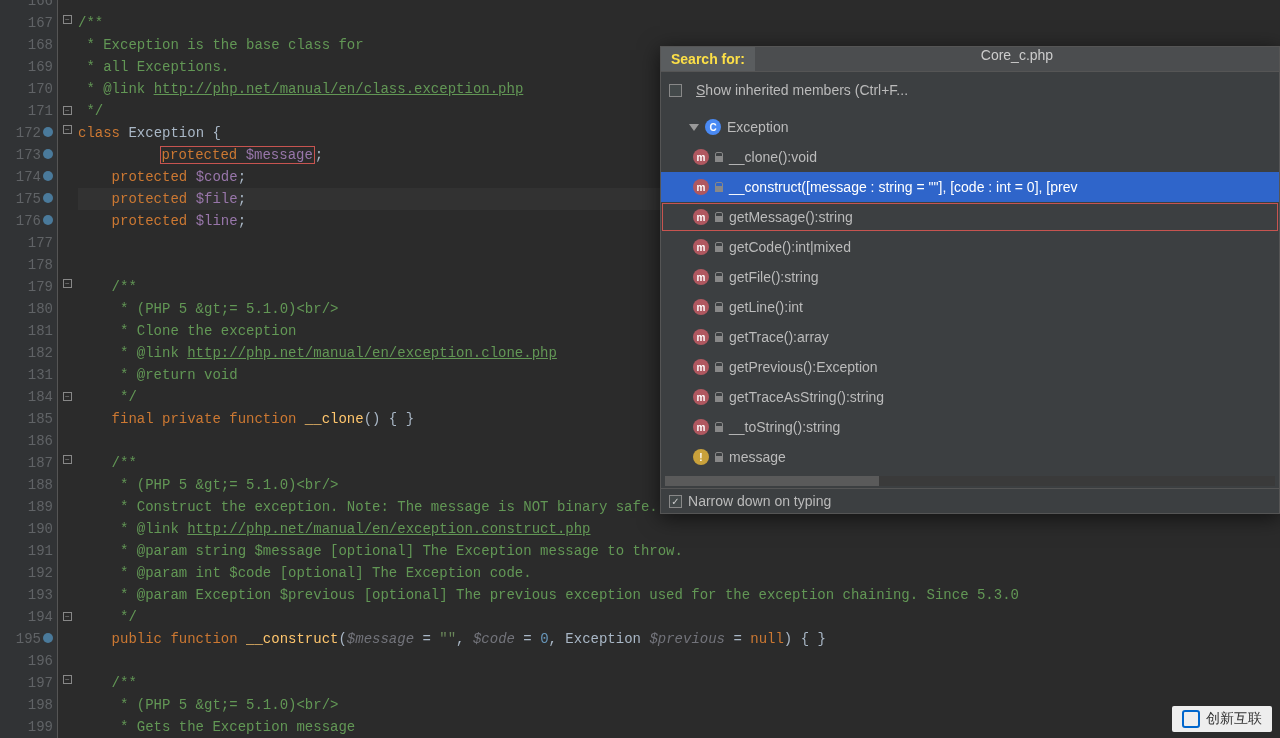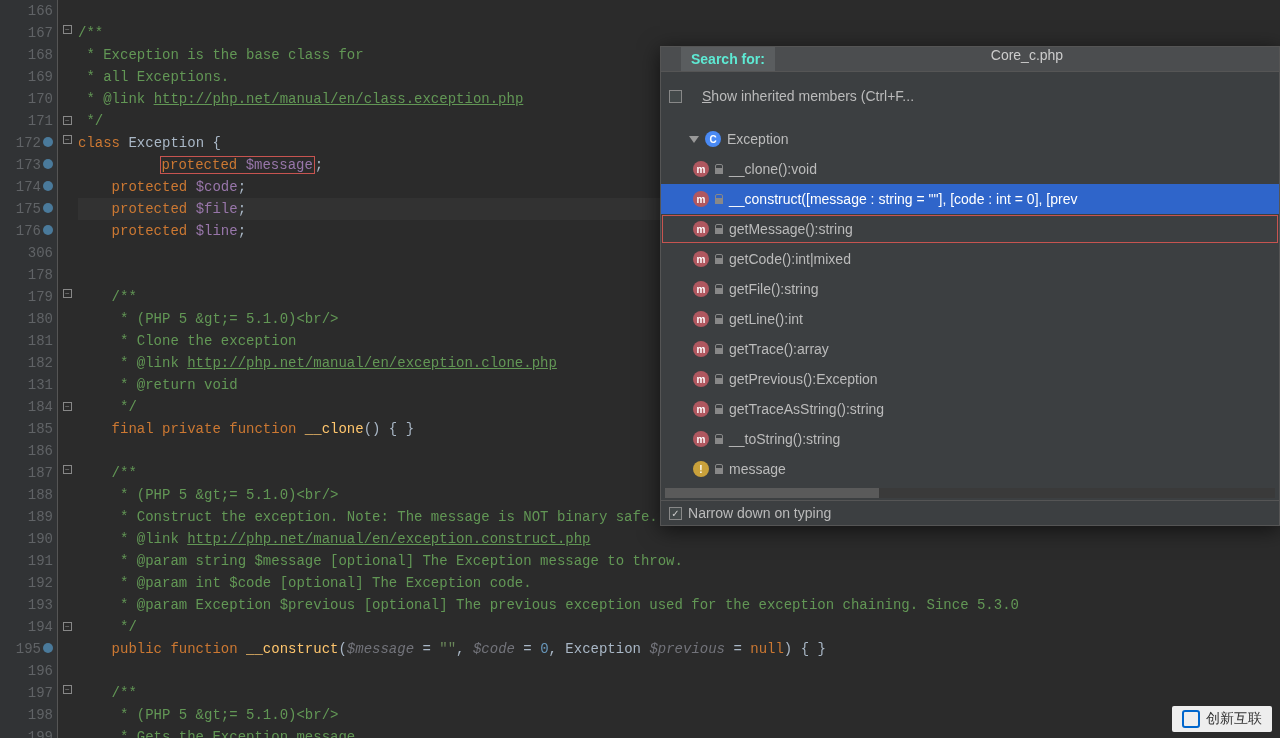--- a/index.html
+++ b/index.html
@@ -10,20 +10,21 @@
   color: #a9b7c6;
   width: 1280px;
   height: 738px;
   overflow: hidden;
   position: relative;
 }
 .editor {
   display: flex;
   width: 100%;
   height: 100%;
+  align-items: flex-end;
 }
 .gutter {
   background: #313335;
   width: 58px;
   flex-shrink: 0;
   text-align: right;
   padding-right: 4px;
   color: #606366;
   border-right: 1px solid #555;
   user-select: none;
@@ -82,25 +83,24 @@
 }
 .popup-header {
   display: flex;
   background: #4b4d4f;
   border-bottom: 1px solid #555;
 }
 .popup-header .label {
   background: #5a5d5f;
   padding: 4px 10px;
   font-weight: bold;
-  color: #5eead4;
-  margin-left: 20px;
+  color: #fde047;
 }
 .popup-header .title { flex:1; text-align:center; padding: 0; color: #ccc; }
-.popup-chk { padding: 16px 8px; display:flex; align-items:center; gap:20px; }
+.popup-chk { padding: 10px 8px; display:flex; align-items:center; gap:14px; }
 .popup-chk .und { text-decoration: underline; }
 .popup-list { padding: 4px 0; }
 .tree-row {
   display: flex;
   align-items: center;
   padding: 4px 6px 4px 10px;
   gap: 6px;
   height: 30px;
 }
 .tree-row.indent1 { padding-left: 28px; }
@@ -146,21 +146,21 @@
       <div class="ln">167</div>
       <div class="ln">168</div>
       <div class="ln">169</div>
       <div class="ln">170</div>
       <div class="ln">171</div>
       <div class="ln">172<span class="marker"></span></div>
       <div class="ln">173<span class="marker"></span></div>
       <div class="ln">174<span class="marker"></span></div>
       <div class="ln">175<span class="marker"></span></div>
       <div class="ln">176<span class="marker"></span></div>
-      <div class="ln">306</div>
+      <div class="ln">177</div>
       <div class="ln">178</div>
       <div class="ln">179</div>
       <div class="ln">180</div>
       <div class="ln">181</div>
       <div class="ln">182</div>
       <div class="ln">131</div>
       <div class="ln">184</div>
       <div class="ln">185</div>
       <div class="ln">186</div>
       <div class="ln">187</div>

